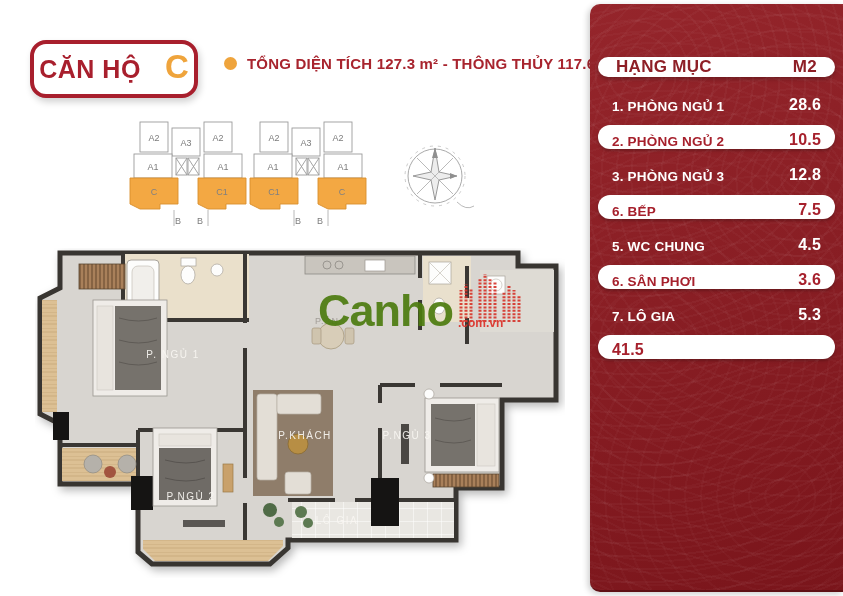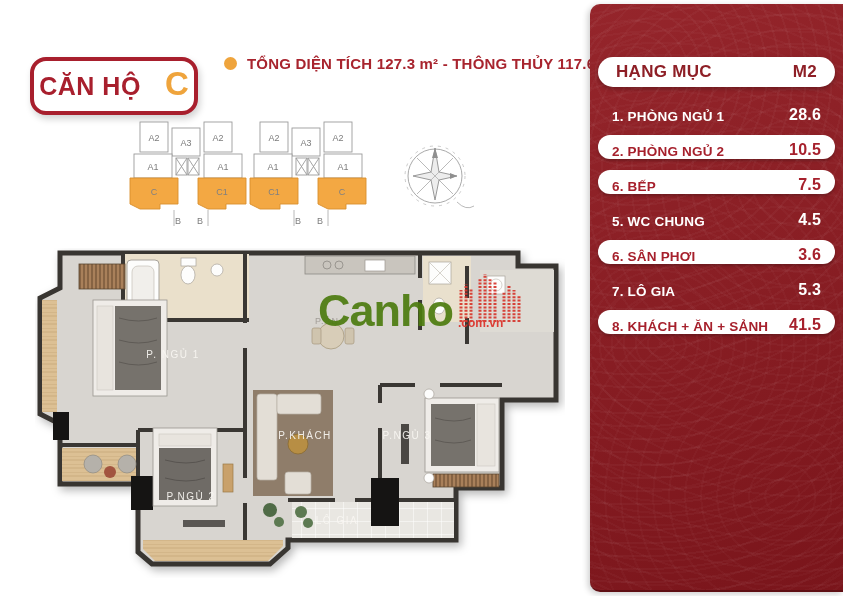--- a/index.html
+++ b/index.html
@@ -4,21 +4,21 @@
 <style>
   html,body{margin:0;padding:0;}
   body{
     width:843px;height:596px;position:relative;overflow:hidden;background:#ffffff;
     font-family:"Liberation Sans","DejaVu Sans",sans-serif;
   }
   .stage{position:absolute;inset:0;}
 
   
   .badge{
-    position:absolute;left:30px;top:57px;width:160px;height:50px;
+    position:absolute;left:30px;top:40px;width:160px;height:50px;
     background:#fff;border:4px solid #a81f2d;border-radius:16px;
     display:flex;align-items:center;justify-content:center;gap:24px;
     box-shadow:2px 4px 7px rgba(0,0,0,.18);
   }
   .badge .t1{font-size:25px;font-weight:800;color:#a81f2d;letter-spacing:.5px;}
   .badge .t2{font-size:33px;font-weight:800;color:#efa43c;margin-top:-5px;}
 
   
   .subtitle{position:absolute;left:224px;top:55px;display:flex;align-items:center;gap:10px;}
   .subtitle .dot{width:13px;height:13px;border-radius:50%;background:#efa43c;}
@@ -51,21 +51,21 @@
     background-image:
       repeating-radial-gradient(circle at 18% 12%, rgba(255,255,255,.03) 0 2px, transparent 2px 13px),
       repeating-radial-gradient(circle at 82% 30%, rgba(255,255,255,.028) 0 2px, transparent 2px 15px),
       repeating-radial-gradient(circle at 28% 58%, rgba(255,255,255,.025) 0 2px, transparent 2px 12px),
       repeating-radial-gradient(circle at 76% 84%, rgba(255,255,255,.025) 0 2px, transparent 2px 16px),
       linear-gradient(160deg,#95252b 0%,#891e24 48%,#7a151b 100%);
     box-shadow:-2px 2px 6px rgba(0,0,0,.2);
     border-bottom:2px solid #5f0f14;
   }
   .pill-header{
-    margin:53px 8px 0 8px;height:30px;background:#fff;border-radius:15px;
+    margin:53px 8px 0 8px;height:20px;background:#fff;border-radius:15px;
     display:flex;align-items:center;justify-content:space-between;padding:0 18px;
     color:#8e1f26;font-weight:800;font-size:17px;letter-spacing:.3px;
     box-shadow:0 2px 4px rgba(0,0,0,.25);
   }
   .rows{margin-top:13px;}
   .row{
     height:24px;margin:0 8px 11px 8px;display:flex;align-items:flex-end;
     justify-content:space-between;padding:0 14px;
     color:#ffffff;font-weight:bold;font-size:13.5px;letter-spacing:.2px;
   }
@@ -302,36 +302,39 @@
     </div>
     <div class="rows">
       <div class="row">
         <span>1. PHÒNG NGỦ 1</span>
         <span class="val">28.6</span>
       </div>
       <div class="row pill">
         <span>2. PHÒNG NGỦ 2</span>
         <span class="val">10.5</span>
       </div>
+      <div class="row">
+        <span>3. PHÒNG NGỦ 3</span>
+        <span class="val">12.8</span>
+      </div>
       <div class="row pill">
         <span>6. BẾP</span>
         <span class="val">7.5</span>
       </div>
       <div class="row">
         <span>5. WC CHUNG</span>
         <span class="val">4.5</span>
       </div>
       <div class="row pill">
         <span>6. SÂN PHƠI</span>
         <span class="val">3.6</span>
       </div>
       <div class="row">
         <span>7. LÔ GIA</span>
         <span class="val">5.3</span>
       </div>
       <div class="row pill">
-        <span>8. KHÁCH + ĂN + SẢNH</span>
         <span class="val">41.5</span>
       </div>
     </div>
   </div>
 
 </div>
 
 </body></html>

